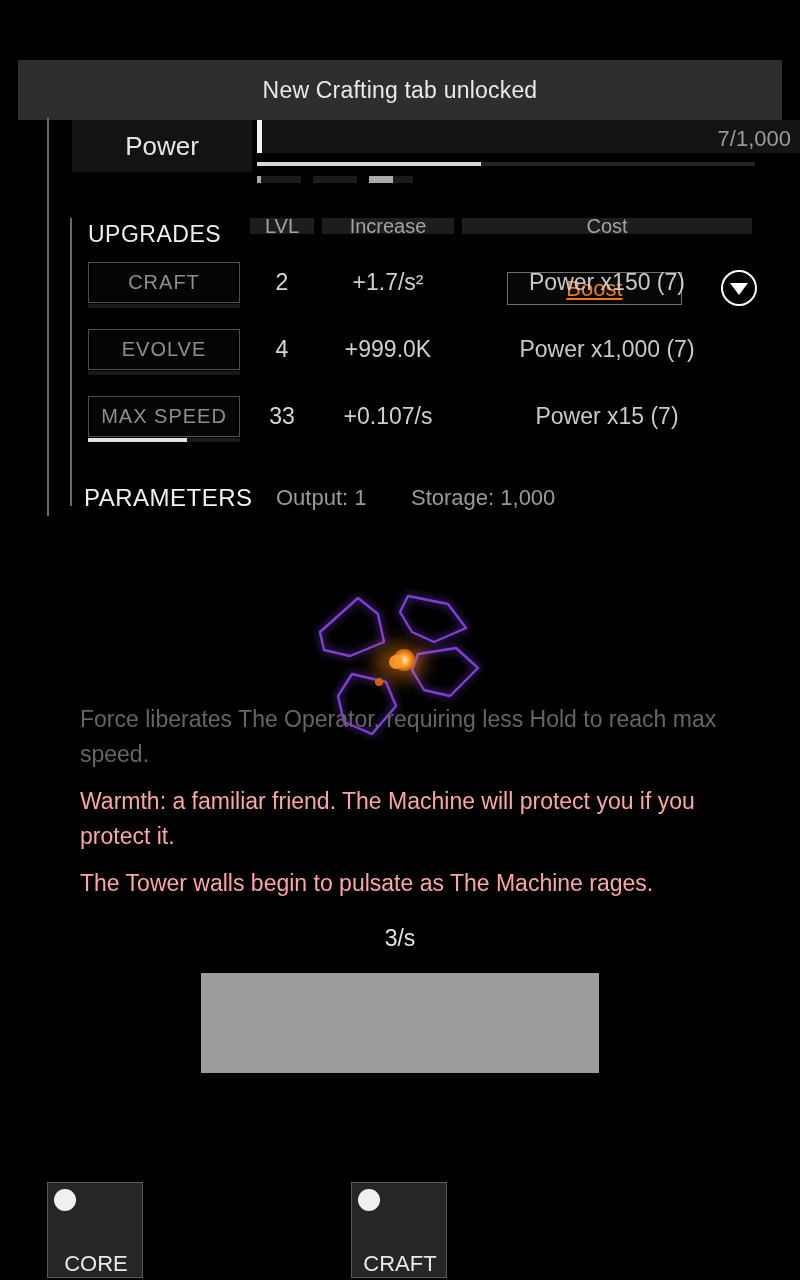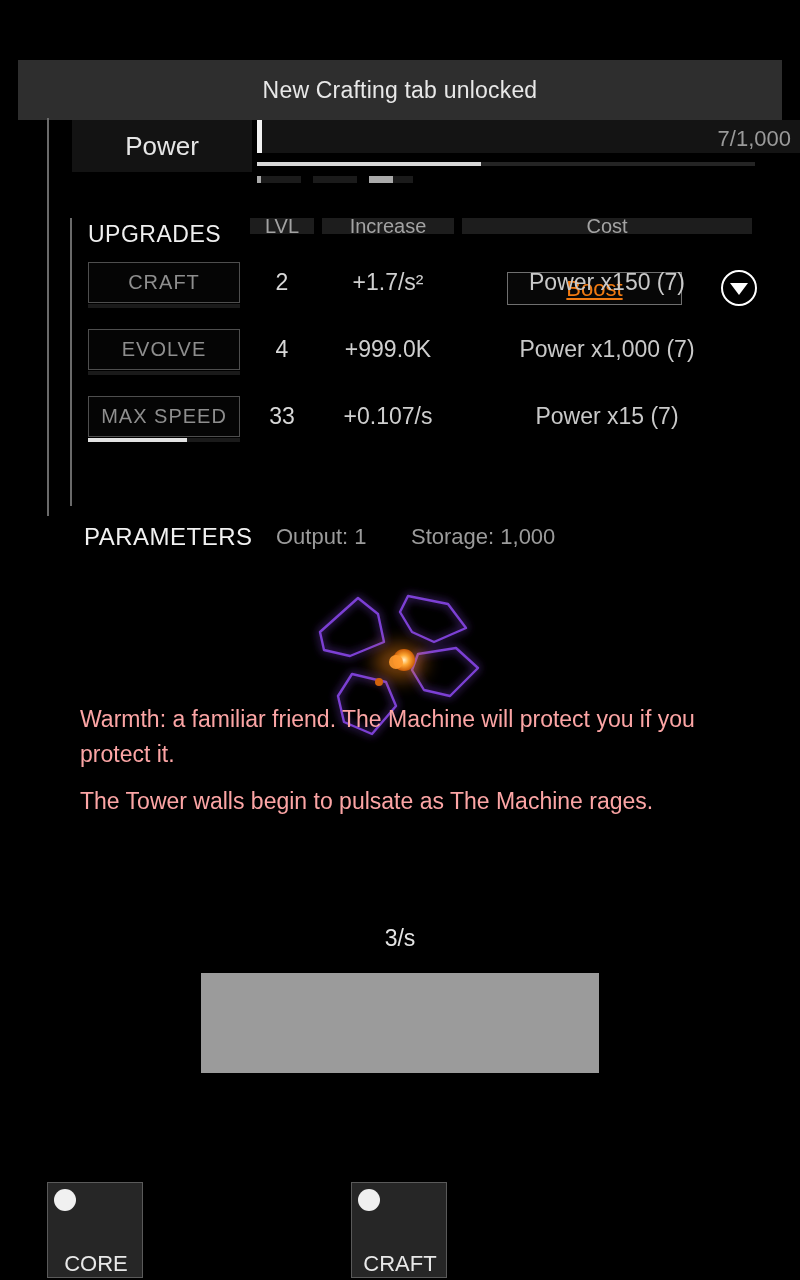--- a/index.html
+++ b/index.html
@@ -274,21 +274,20 @@
     color: #c9c9c9;
   }
 
   
   #parameters {
     position: absolute;
     left: 0;
     top: 368px;
     width: 800px;
     height: 40px;
-    margin-top: 39px;
   }
   #parameters .params-title {
     position: absolute;
     left: 84px;
     top: 0;
     font-size: 24px;
     color: #f2f2f2;
     letter-spacing: 0.5px;
     line-height: 40px;
   }
@@ -517,20 +516,21 @@
     </g>
 
     <ellipse cx="100" cy="92" rx="26" ry="18" fill="#ff8a14" opacity="0.45" filter="url(#coreglow)"></ellipse>
     <circle cx="104" cy="90" r="11" fill="url(#coreGrad)"></circle>
     <circle cx="96" cy="92" r="7" fill="#ff9a2e" opacity="0.9"></circle>
     <circle cx="79" cy="112" r="4" fill="#d1620c"></circle>
   </svg>
 </div>
 
 <div id="log">
+  <div class="log-line faded">Force liberates The Operator, requiring less Hold to reach max speed.</div>
   <div class="log-line">Warmth: a familiar friend. The Machine will protect you if you protect it.</div>
   <div class="log-line">The Tower walls begin to pulsate as The Machine rages.</div>
 </div>
 
 <div id="rate-label">3/s</div>
 <div id="hold-button" style="background: rgb(155, 155, 155);"></div>
 
 <div id="bottom-nav">
   <div class="nav-tab core">
     <span class="nav-dot"></span>

